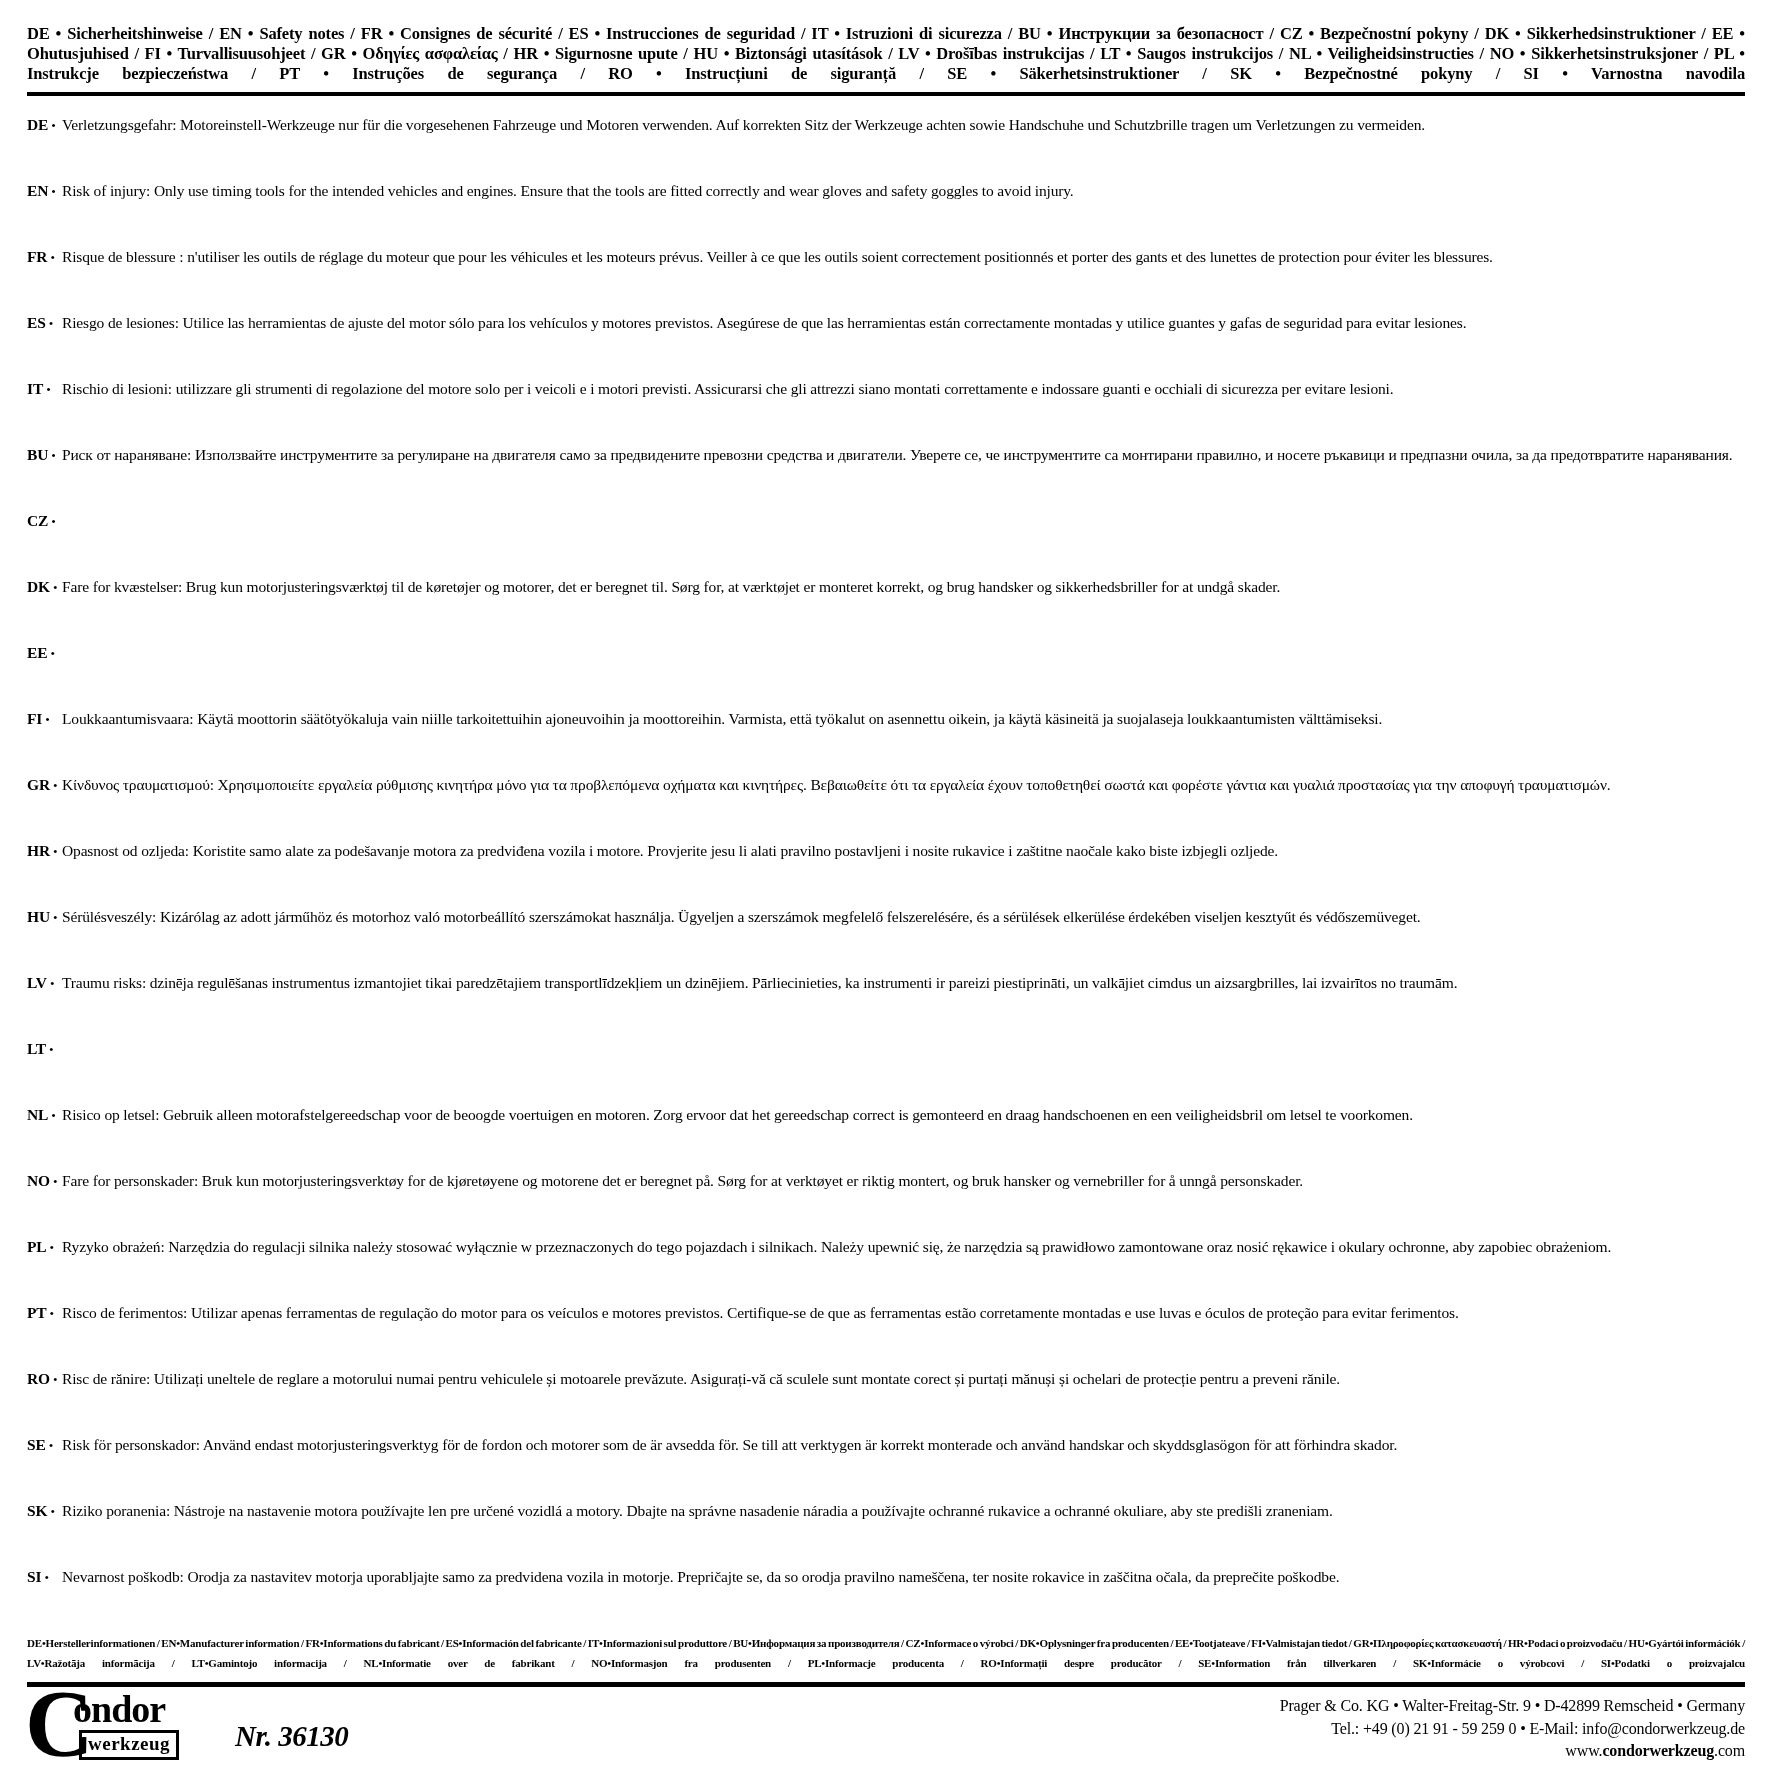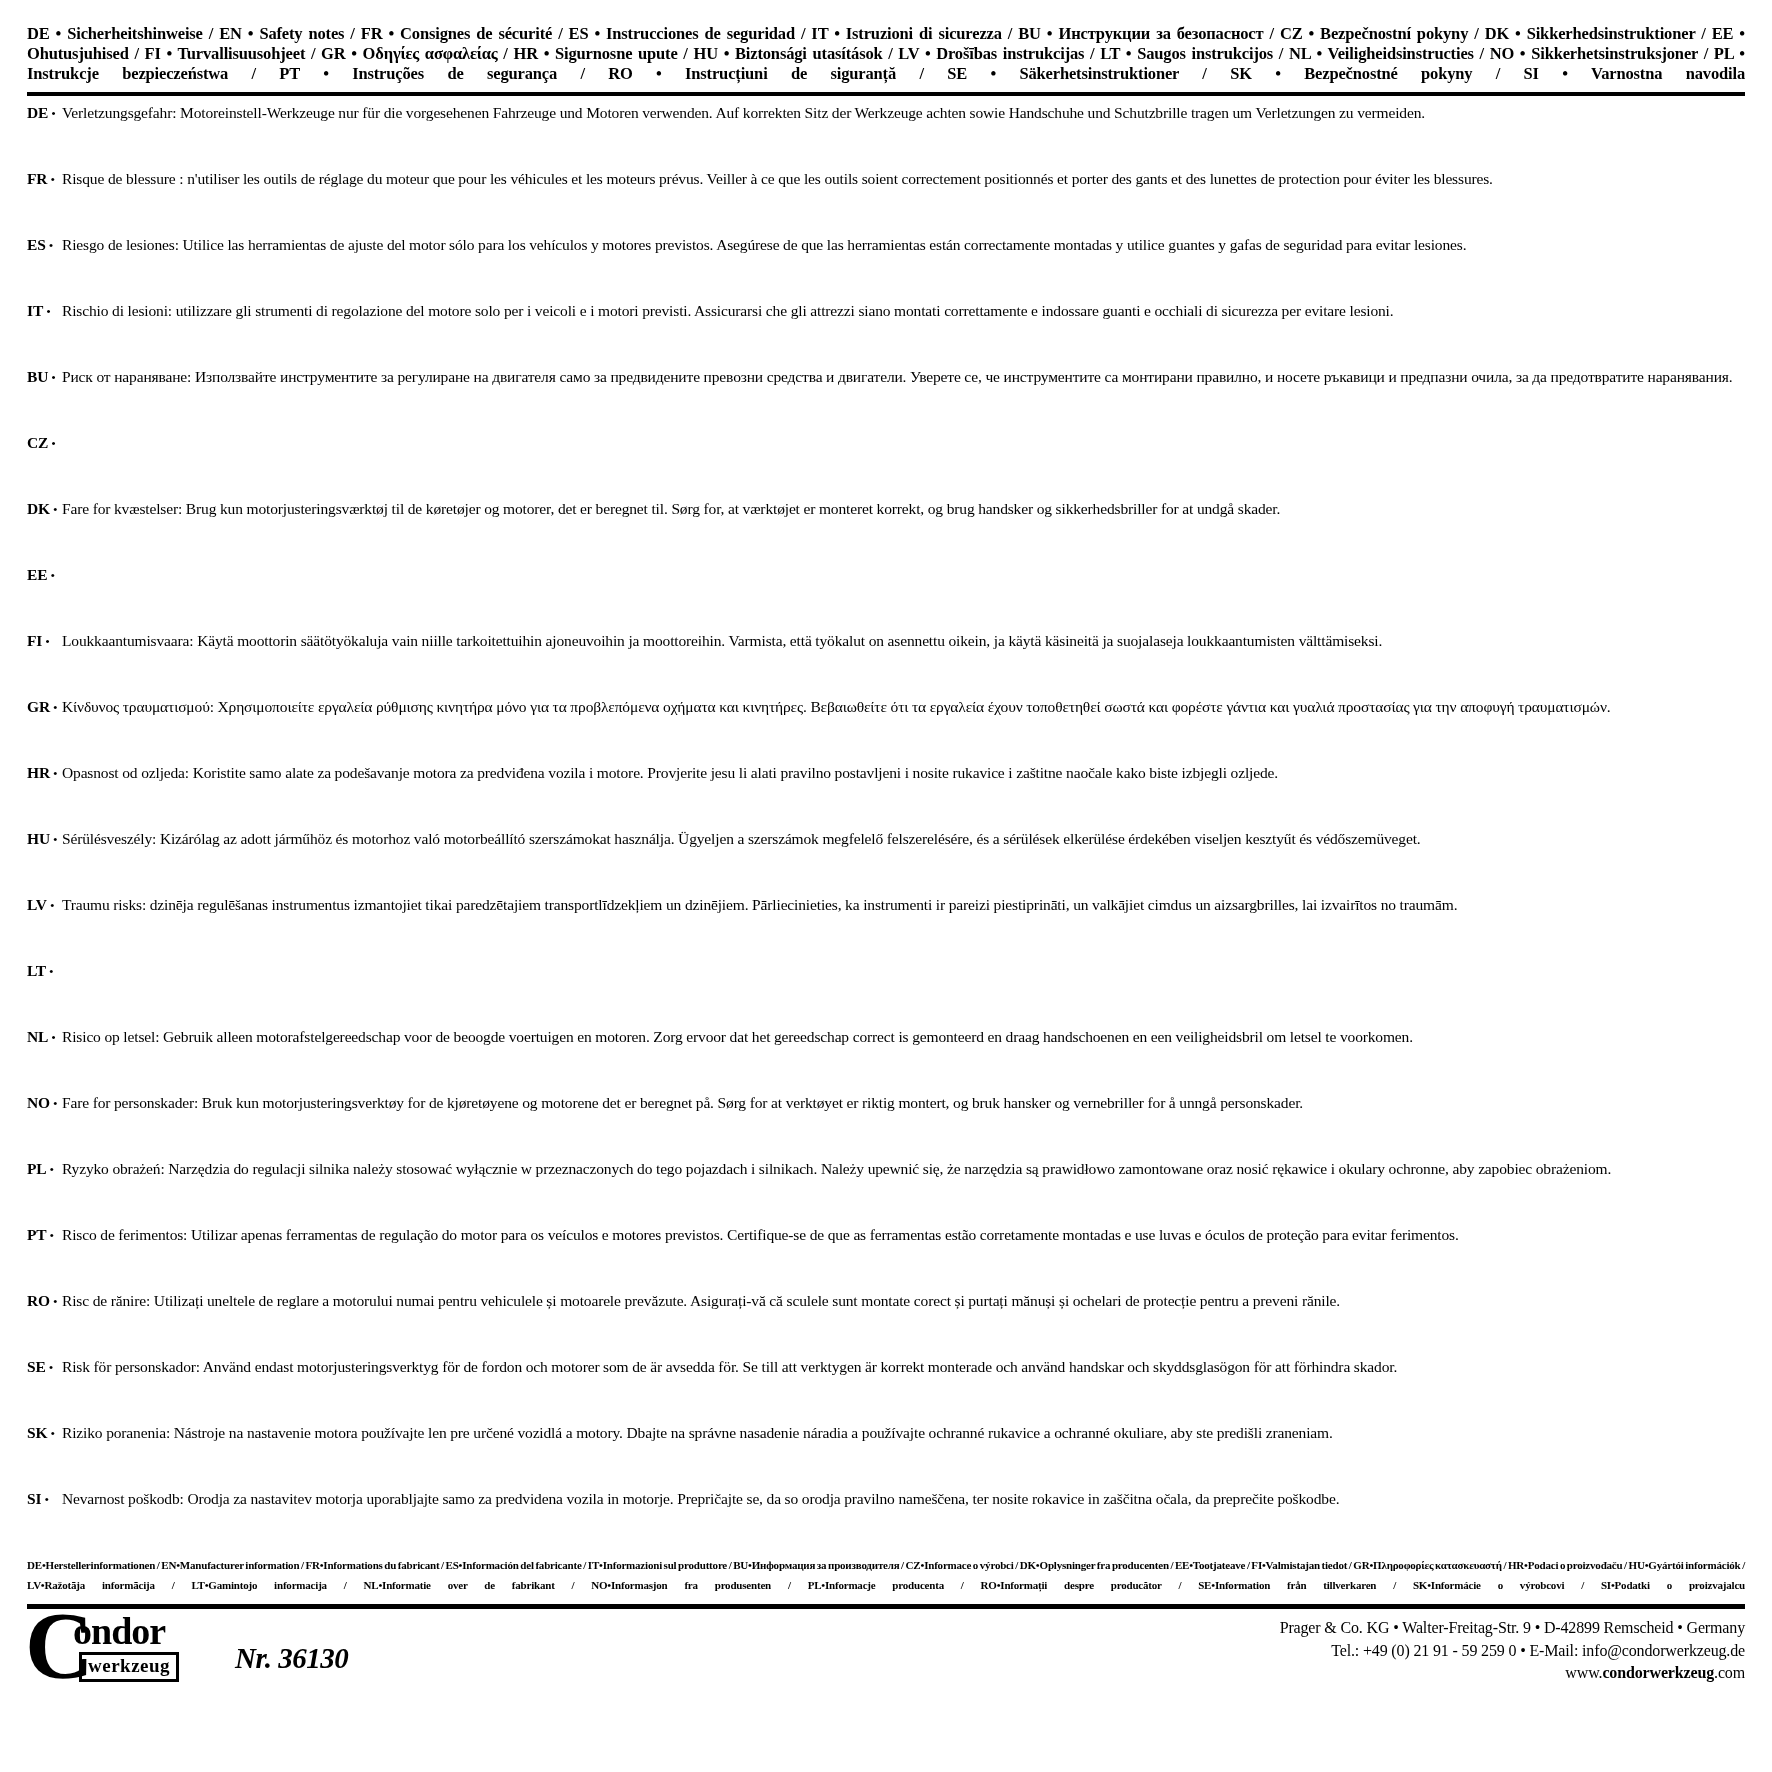--- a/index.html
+++ b/index.html
@@ -15,21 +15,21 @@
   
   .header-langs{
     font-weight:bold;
     font-size:16.5px;line-height:20px;
     letter-spacing:-0.15px;
     text-align:justify;text-align-last:justify;
   }
   .rule{height:4px;background:#000;margin-top:8px;}
   .rule2{height:5px;background:#000;margin-top:0;}
   
-  .notes{margin-top:7px;}
+  .notes{margin-top:19px;}
   .note{
     position:relative;
     padding-left:35px;
     height:66px;
     font-size:15.5px;line-height:20px;
     letter-spacing:-0.15px;
   }
   .note-label{
     position:absolute;left:0;top:0;
     font-weight:bold;white-space:nowrap;
@@ -88,20 +88,24 @@
   <div class="header-langs">DE • Sicherheitshinweise / EN • Safety notes / FR • Consignes de sécurité / ES • Instrucciones de seguridad / IT • Istruzioni di sicurezza / BU • Инструкции за безопасност / CZ • Bezpečnostní pokyny / DK • Sikkerhedsinstruktioner / EE • Ohutusjuhised / FI • Turvallisuusohjeet / GR • Οδηγίες ασφαλείας / HR • Sigurnosne upute / HU • Biztonsági utasítások / LV • Drošības instrukcijas / LT • Saugos instrukcijos / NL • Veiligheidsinstructies / NO • Sikkerhetsinstruksjoner / PL • Instrukcje bezpieczeństwa / PT • Instruções de segurança / RO • Instrucțiuni de siguranță / SE • Säkerhetsinstruktioner / SK • Bezpečnostné pokyny / SI • Varnostna navodila</div>
 
   <div class="rule"></div>
 
   <div class="notes">
   <div class="note">
     <span class="note-label"><span>DE</span><span class="dot"> •</span></span>
     <span class="note-text">Verletzungsgefahr: Motoreinstell-Werkzeuge nur für die vorgesehenen Fahrzeuge und Motoren verwenden. Auf korrekten Sitz der Werkzeuge achten sowie Handschuhe und Schutzbrille tragen um Verletzungen zu vermeiden.</span>
   </div>
 
+  <div class="note">
+    <span class="note-label"><span>EN</span><span class="dot"> •</span></span>
+    <span class="note-text">Risk of injury: Only use timing tools for the intended vehicles and engines. Ensure that the tools are fitted correctly and wear gloves and safety goggles to avoid injury.</span>
+  </div>
 
   <div class="note">
     <span class="note-label"><span>FR</span><span class="dot"> •</span></span>
     <span class="note-text">Risque de blessure : n'utiliser les outils de réglage du moteur que pour les véhicules et les moteurs prévus. Veiller à ce que les outils soient correctement positionnés et porter des gants et des lunettes de protection pour éviter les blessures.</span>
   </div>
 
   <div class="note">
     <span class="note-label"><span>ES</span><span class="dot"> •</span></span>
     <span class="note-text">Riesgo de lesiones: Utilice las herramientas de ajuste del motor sólo para los vehículos y motores previstos. Asegúrese de que las herramientas están correctamente montadas y utilice guantes y gafas de seguridad para evitar lesiones.</span>
   </div>

